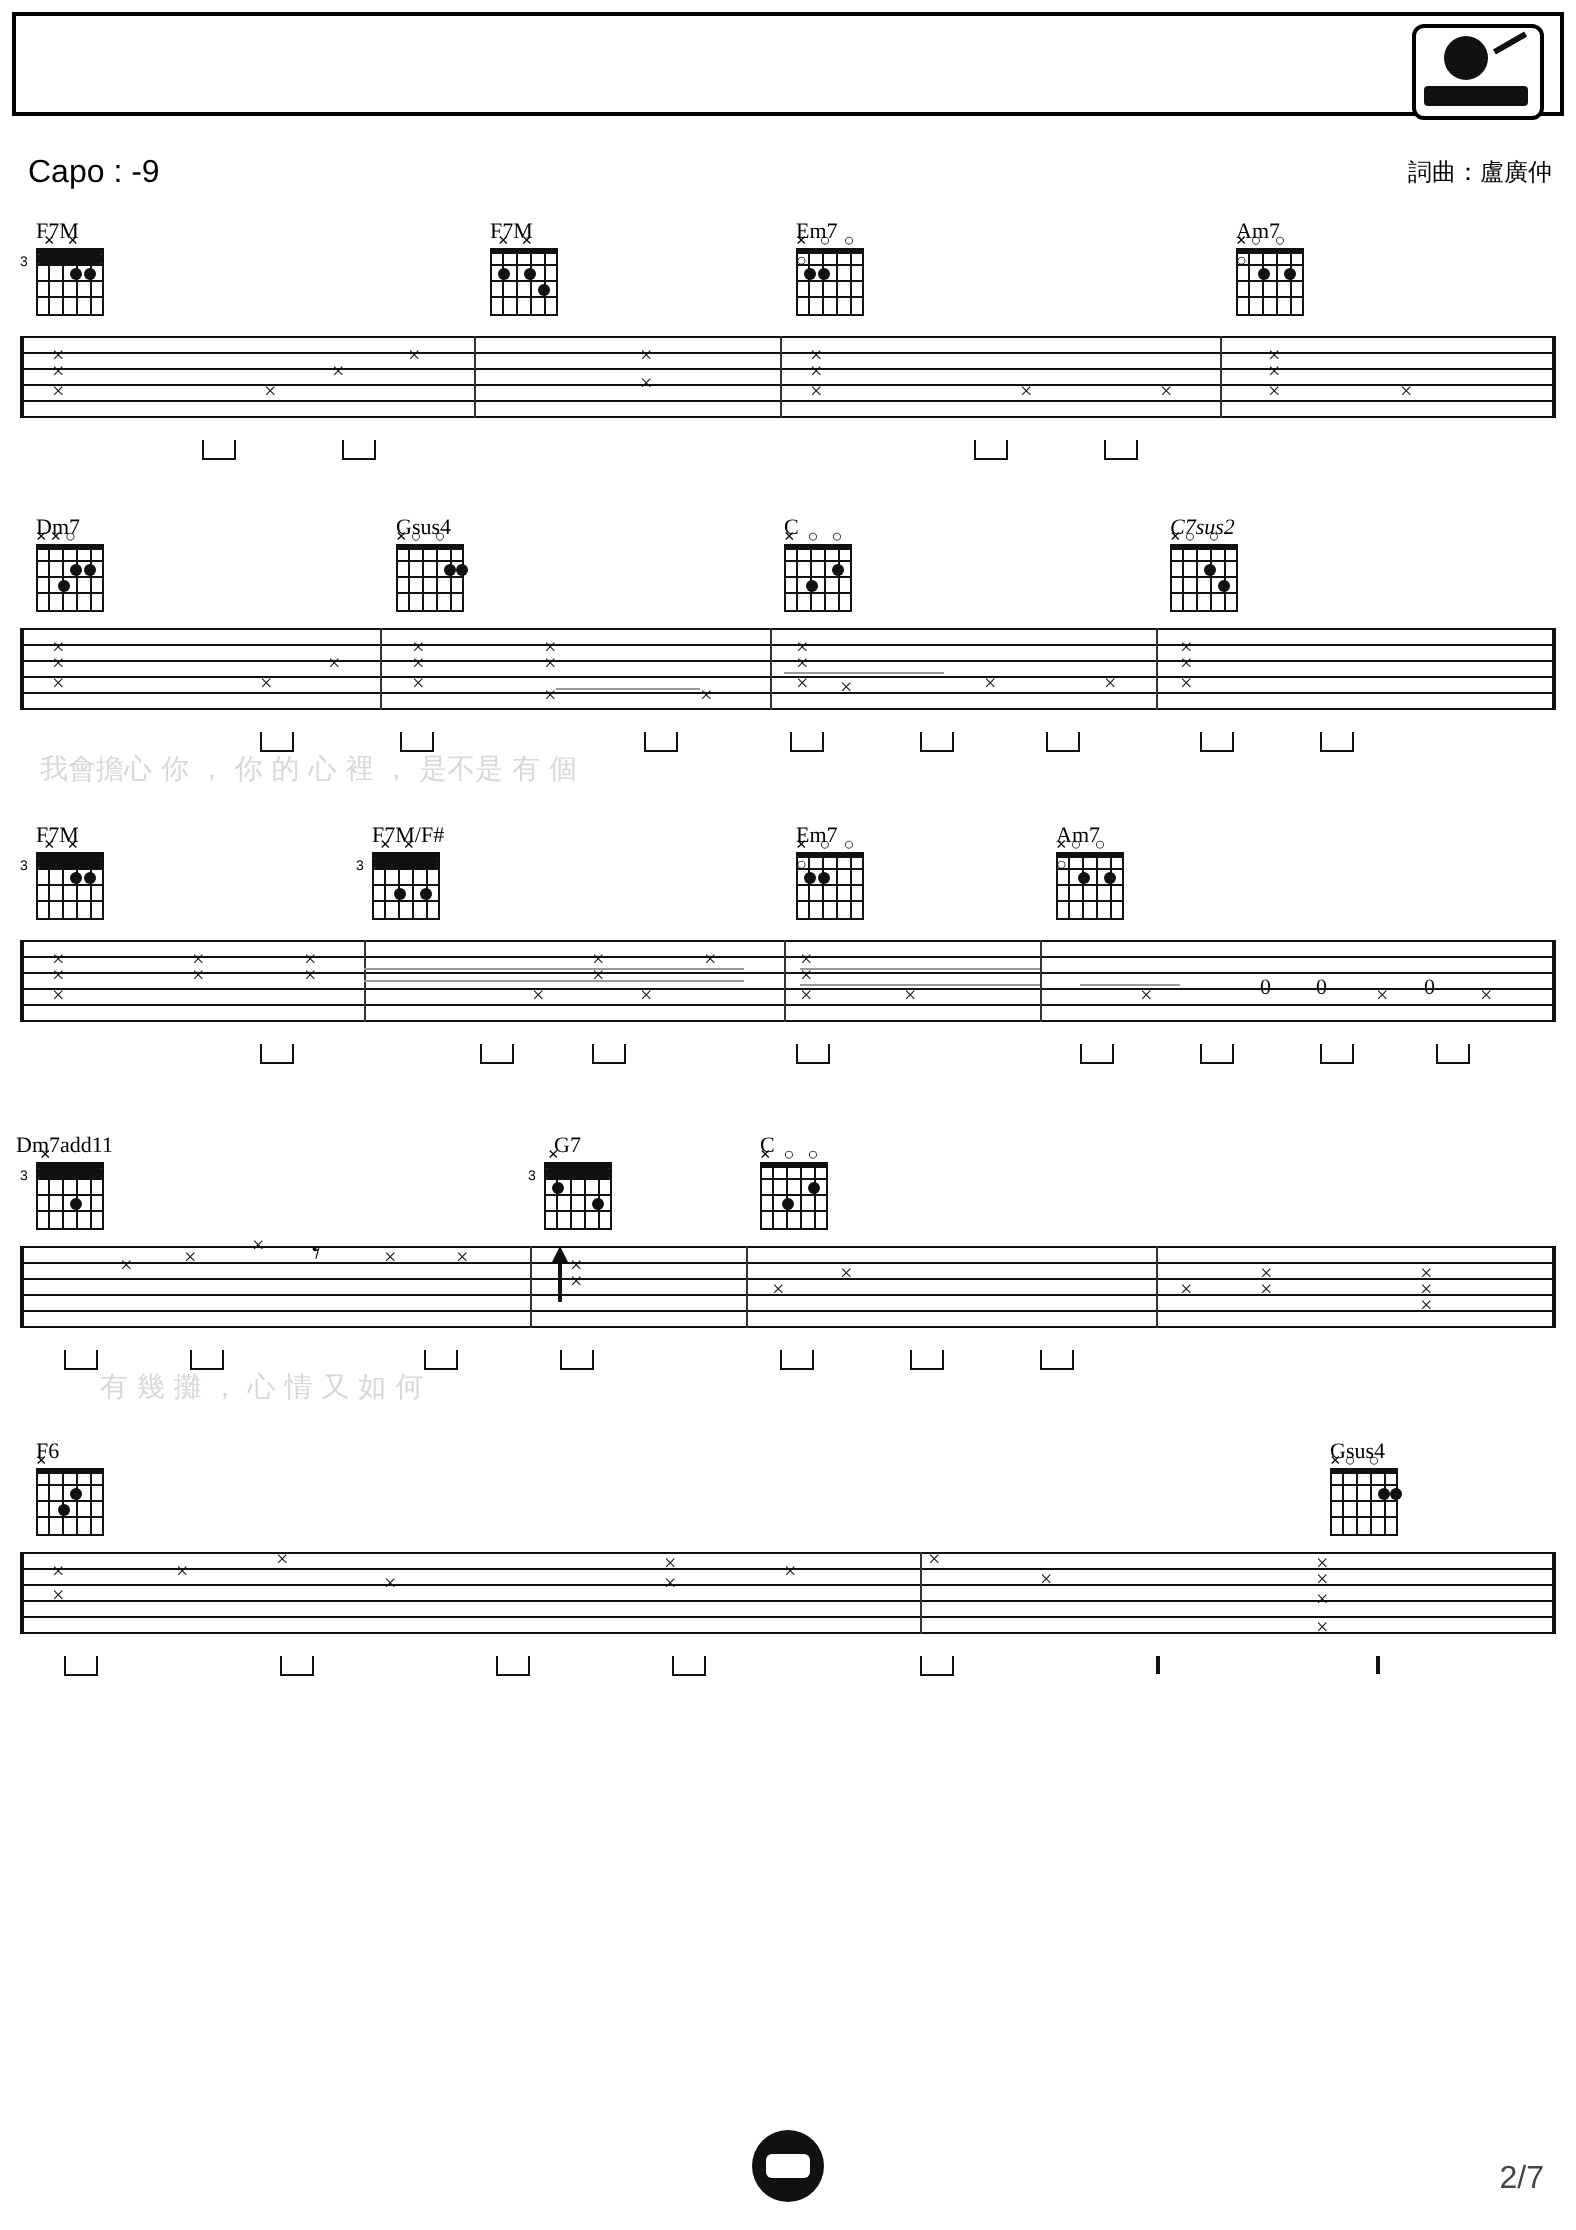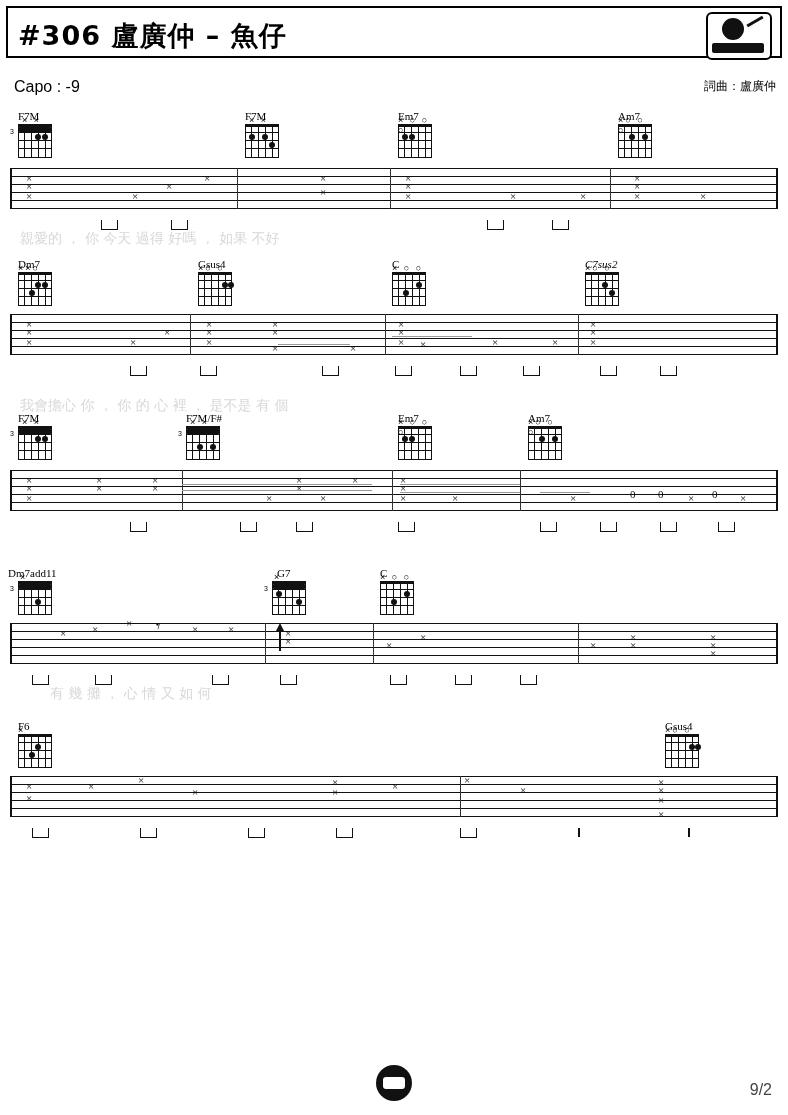--- a/index.html
+++ b/index.html
@@ -42,21 +42,20 @@
   .arrowup{position:absolute;width:0;height:0;border-left:4px solid transparent;border-right:4px solid transparent;border-bottom:8px solid #111;}
   .rest{position:absolute;font-size:16px;font-family:"DejaVu Serif",serif;}
   .smallbar{position:absolute;width:2px;background:#111;}
 </style>
 </head>
 <body>
 
 <div class="page">
 
   <div class="header">
-    <div class="song-title">#306  盧廣仲  –  魚仔</div>
     <div class="logo">
       <div class="disc"></div>
       <div class="fig"></div>
       <div class="stick"></div>
       <div class="bar"></div>
     </div>
   </div>
 
   <div class="capo">Capo : -9</div>
   <div class="credit">詞曲：盧廣仲</div>
@@ -166,21 +165,20 @@
     <div class="x" style="left:634px;top:64px;">×</div>
     <div class="x" style="left:634px;top:72px;">×</div>
     <div class="x" style="left:634px;top:82px;">×</div>
     <div class="x" style="left:700px;top:82px;">×</div>
 
     <div class="rhy" style="left:101px;top:112px;"></div>
     <div class="rhy" style="left:171px;top:112px;"></div>
     <div class="rhy" style="left:487px;top:112px;"></div>
     <div class="rhy" style="left:552px;top:112px;"></div>
 
-    <div class="lyric" style="left:20px;top:122px;">親愛的 ，  你 今天 過得 好嗎    ， 如果 不好</div>
   </div>
 
   <div class="system" style="top:256px;height:140px;">
     <div class="chordname" style="left:18px;top:2px;">Dm7</div>
     <div class="chordbox" style="left:18px;top:16px;">
       <div class="mark" style="left:0px;">××○</div>
       <div class="nut"></div>
       <div class="v" style="left:0"></div>
         <div class="v" style="left:6px"></div>
         <div class="v" style="left:13px"></div>
@@ -288,21 +286,21 @@
 
     <div class="rhy" style="left:130px;top:110px;"></div>
     <div class="rhy" style="left:200px;top:110px;"></div>
     <div class="rhy" style="left:322px;top:110px;"></div>
     <div class="rhy" style="left:395px;top:110px;"></div>
     <div class="rhy" style="left:460px;top:110px;"></div>
     <div class="rhy" style="left:523px;top:110px;"></div>
     <div class="rhy" style="left:600px;top:110px;"></div>
     <div class="rhy" style="left:660px;top:110px;"></div>
 
-    <div class="lyric" style="left:20px;top:120px;margin-top:21px;">我會擔心 你  ， 你 的 心   裡    ，    是不是 有 個</div>
+    <div class="lyric" style="left:20px;top:120px;">我會擔心 你  ， 你 的 心   裡    ，    是不是 有 個</div>
   </div>
 
   <div class="system" style="top:410px;height:150px;">
     <div class="chordname" style="left:18px;top:2px;">F7M</div>
     <div class="chordbox" style="left:18px;top:16px;">
       <div class="mark" style="left:4px;">×  ×</div>
       <div class="fretlbl" style="top:4px;">3</div>
       <div class="nut"></div>
       <div class="v" style="left:0"></div>
         <div class="v" style="left:6px"></div>
@@ -591,14 +589,14 @@
     <div class="rhy" style="left:32px;top:110px;"></div>
     <div class="rhy" style="left:140px;top:110px;"></div>
     <div class="rhy" style="left:248px;top:110px;"></div>
     <div class="rhy" style="left:336px;top:110px;"></div>
     <div class="rhy" style="left:460px;top:110px;"></div>
     <div class="tick" style="left:578px;top:110px;"></div>
     <div class="tick" style="left:688px;top:110px;"></div>
   </div>
 
   <div class="footlogo"></div>
-  <div class="pagenum">9/2</div>
+  <div class="pagenum">2/7</div>
 </div>
 
 </body></html>

